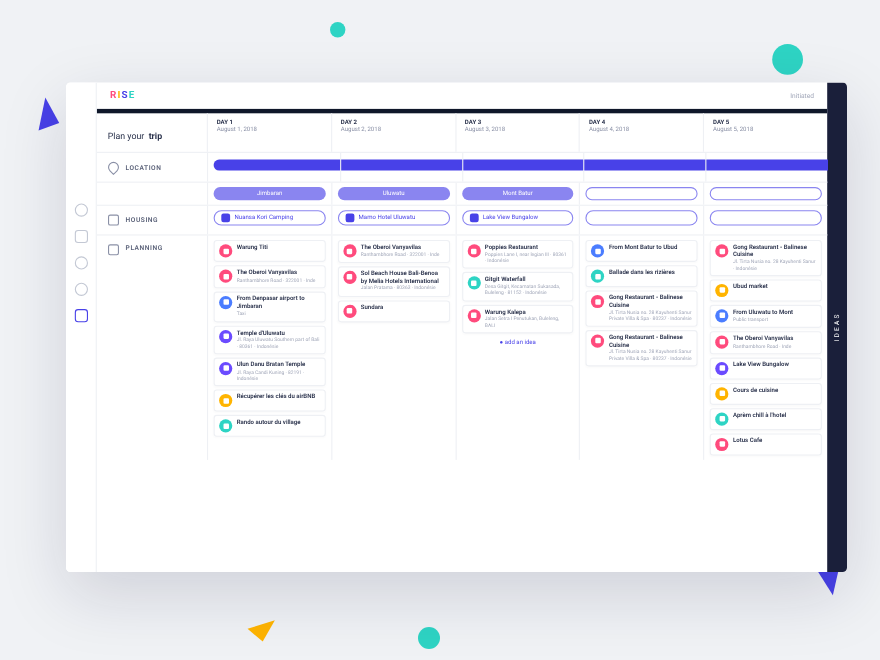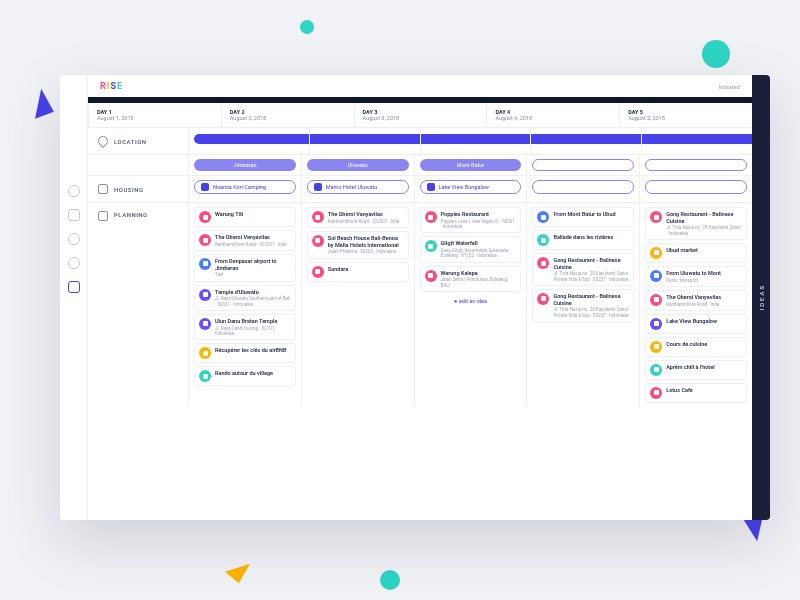--- a/index.html
+++ b/index.html
@@ -9,21 +9,21 @@
 .d2{top:90px;left:30px;width:0;height:0;border-left:16px solid transparent;border-right:4px solid transparent;border-bottom:26px solid #4841e8;transform:rotate(-20deg)}
 .d3{top:40px;right:70px;width:28px;height:28px;border-radius:50%;background:#2ed4c4}
 .d4{bottom:60px;right:30px;width:0;height:0;border-left:18px solid transparent;border-right:6px solid transparent;border-bottom:28px solid #4841e8;transform:rotate(160deg)}
 .d5{bottom:20px;left:230px;width:0;height:0;border-left:14px solid transparent;border-right:4px solid transparent;border-bottom:22px solid #ffb400;transform:rotate(40deg)}
 .d6{bottom:10px;left:380px;width:20px;height:20px;border-radius:50%;background:#2ed4c4}
 .app{position:absolute;top:75px;left:60px;right:30px;bottom:80px;background:#fff;border-radius:4px;box-shadow:0 20px 60px rgba(20,20,60,.15);display:flex;overflow:hidden;z-index:1}
 .rail{width:28px;background:#fff;border-right:1px solid #eef0f4;display:flex;flex-direction:column;align-items:center;padding-top:110px;gap:12px}
 .rail-ic{width:12px;height:12px;border:1.5px solid #c3c8d4;border-radius:3px}
 .rail-ic.circ{border-radius:50%}
 .main{flex:1;display:flex;flex-direction:column;overflow:hidden}
-.topbar{height:28px;display:flex;align-items:center;justify-content:space-between;padding:0 12px;border-bottom:6px solid #0f172a}
+.topbar{height:28px;display:flex;align-items:center;justify-content:space-between;padding:0 12px;border-bottom:4px solid #0f172a}
 .logo{font-size:9px;font-weight:700;letter-spacing:1px}
 .logo span:nth-child(1){color:#ff4b7d}.logo span:nth-child(2){color:#ffb400}.logo span:nth-child(3){color:#4841e8}.logo span:nth-child(4){color:#2ed4c4}
 .rtop{font-size:6px;color:#a0a6b8}
 .hdr{display:flex;border-bottom:1px solid #eef0f4}
 .hdr-l{width:100px;padding:8px 10px}
 .hdr-l .t1{font-size:8px;color:#28304a}.hdr-l .t2{font-size:8px;font-weight:700;color:#28304a}
 .dayh{flex:1;min-width:108px;padding:6px 8px;border-left:1px solid #eef0f4}
 .dayh .dn{font-size:5.5px;font-weight:700;color:#28304a;text-transform:uppercase}
 .dayh .dd{font-size:5.5px;color:#8a90a6}
 .grid{flex:1;overflow:auto;display:flex;flex-direction:column}
@@ -70,20 +70,23 @@
     <div class="rail-ic" style="border-color:#4841e8"></div>
   </div>
 
   <div class="main">
     <div class="topbar">
       <div class="logo"><span>R</span><span>I</span><span>S</span><span>E</span></div>
       <div class="rtop">Initiated</div>
     </div>
 
     <div class="hdr">
+      <div class="hdr-l">
+        <span class="t1">Plan your</span> <span class="t2">trip</span>
+      </div>
       <div id="dayhdrs" style="flex:1;display:flex">
           <div class="dayh">
             <div class="dn">DAY 1</div>
             <div class="dd">August 1, 2018</div>
           </div>
           <div class="dayh">
             <div class="dn">DAY 2</div>
             <div class="dd">August 2, 2018</div>
           </div>
           <div class="dayh">

